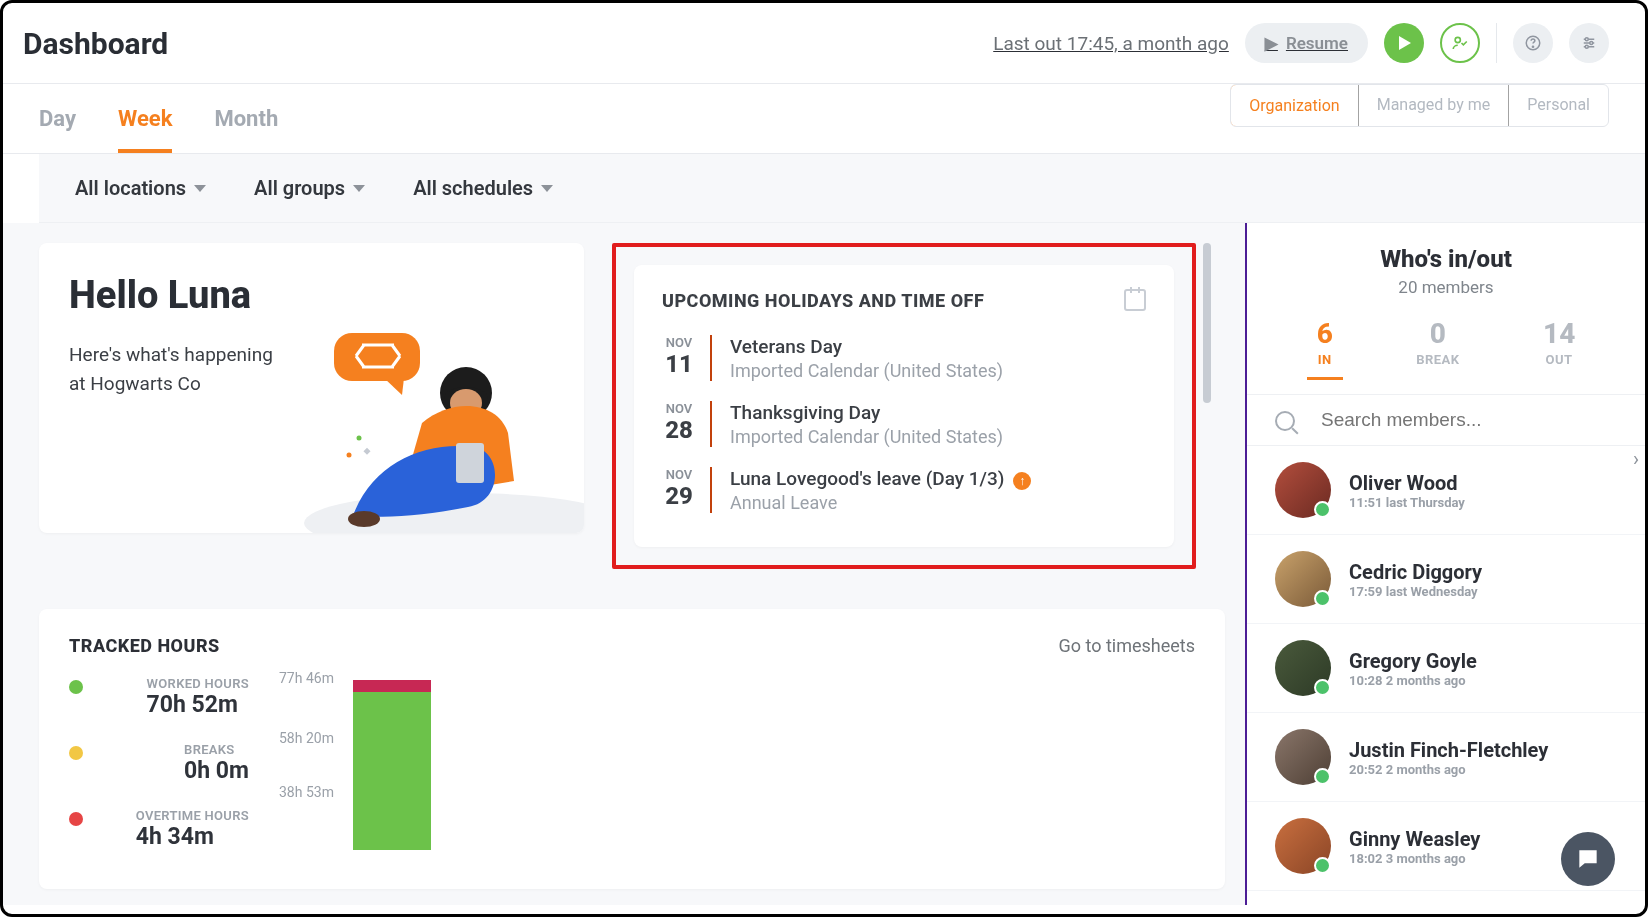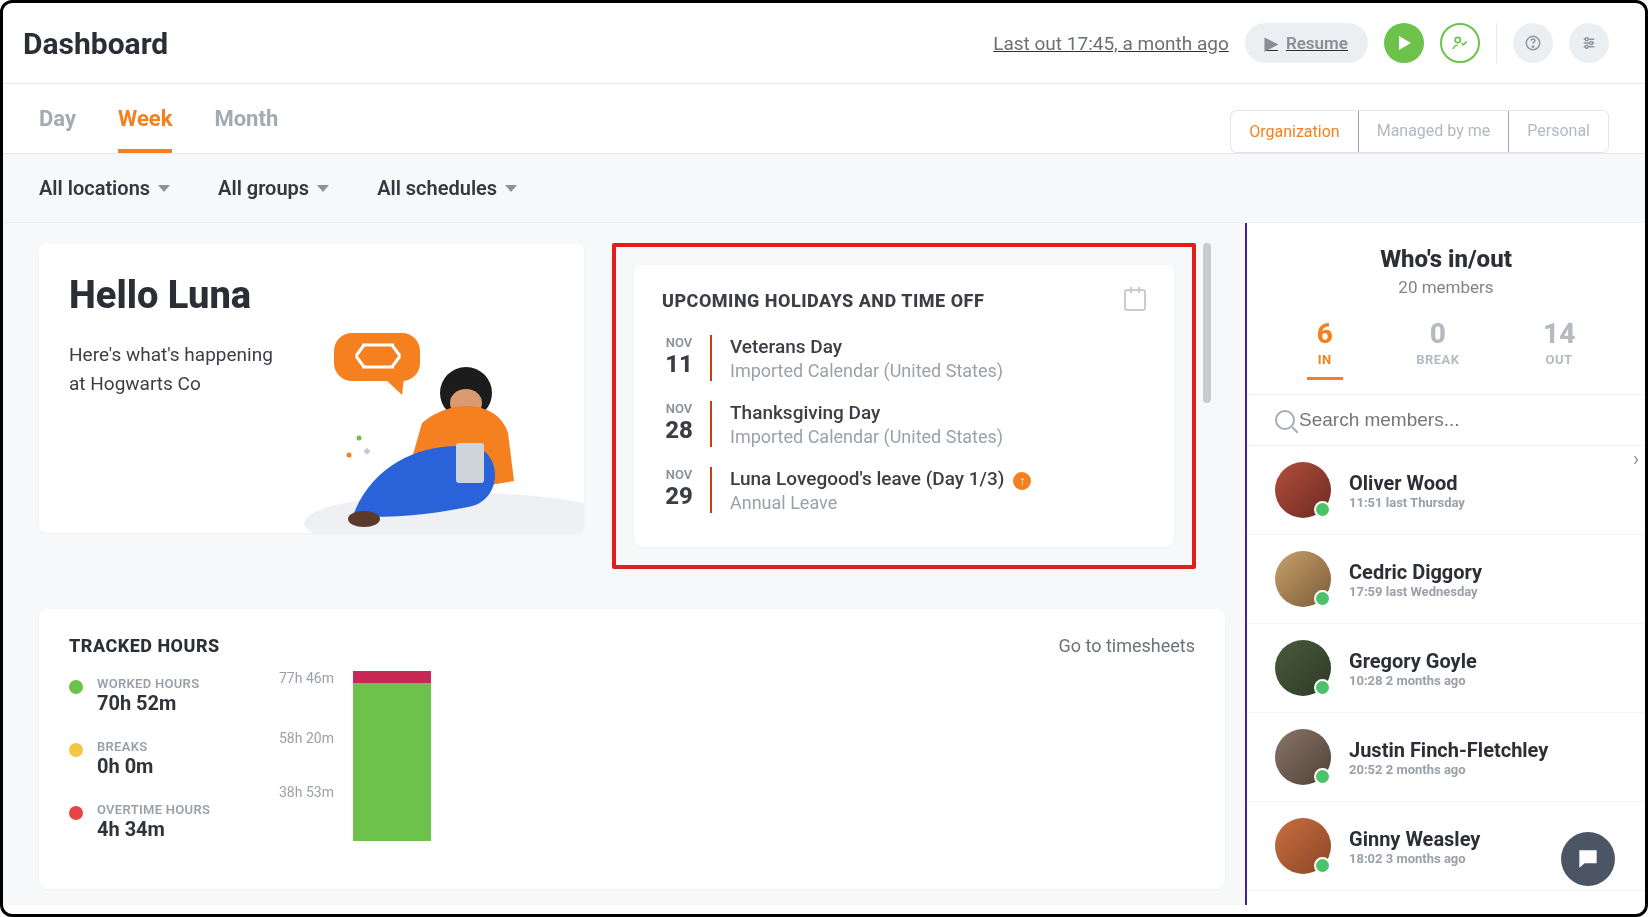--- a/index.html
+++ b/index.html
@@ -24,33 +24,33 @@
   .last-out { color: #6b7075; font-size: 19px; }
   .pill { display:inline-flex; align-items:center; gap:8px; border-radius: 22px; padding: 10px 20px; font-size:17px; font-weight:600; cursor:pointer; }
   .pill.resume { background:#eceff2; color:#8a8f95; }
   .circle-btn { width:40px; height:40px; border-radius:50%; display:inline-flex; align-items:center; justify-content:center; cursor:pointer; }
   .play { background:#6cc24a; color:#fff; }
   .outline { border:2px solid #6cc24a; color:#6cc24a; background:#fff; }
   .grey { background:#eceff2; color:#9096a0; }
   .vrule { width:1px; height:40px; background:#e5e8ec; }
   
   .tabs-row {
-    display:flex; align-items:flex-end; justify-content:space-between;
+    display:flex; align-items:flex-start; justify-content:space-between;
     padding: 0 36px; border-bottom: 1px solid #e8eaee;
     background:#fff;
   }
   .tabs { display:flex; gap:42px; }
   .tab { font-size:22px; font-weight:700; color:#a4aab2; padding:22px 0 18px; cursor:pointer; border-bottom:4px solid transparent; }
   .tab.active { color:#f5801f; border-bottom-color:#f5801f; }
   .seg { display:flex; border:1px solid #e2e5ea; border-radius:6px; overflow:hidden; }
   .seg > div { padding:10px 18px; font-size:16px; color:#b3b9c1; cursor:pointer; border-left:1px solid #a3a3a3; }
   .seg > div:first-child { border-left:none; }
   .seg > div.sel { color:#f5801f; border:1px solid #f5a45f; border-radius:6px 0 0 6px; background:#fff; margin:-1px; padding:11px 18px; }
   
-  .filters { display:flex; gap:48px; padding:22px 36px; background:#f7f8fa; border-bottom:1px solid #eef0f3;}
+  .filters { display:flex; gap:48px; padding:22px 36px; background:#f7f8fa; border-bottom:1px solid #eef0f3;margin-left:36px;}
   .filter { font-size:20px; font-weight:600; color:#34383e; display:flex; gap:8px; align-items:center; cursor:pointer; }
   .caret { width:0;height:0;border-left:6px solid transparent;border-right:6px solid transparent;border-top:7px solid #8d9299; }
   
   .main { display:flex; height:calc(100% - 84px - 73px - 72px); background:#f7f8fa; }
   .left { flex:1; padding:20px 20px 0 36px; overflow:hidden; }
   .right { width:400px; border-left:2px solid #4c1d95; background:#fff; display:flex; flex-direction:column; }
   .row1 { display:flex; gap:28px; }
   .card { background:#fff; border-radius:8px; box-shadow:0 1px 3px rgba(0,0,0,.04); }
   .hello { width:545px; height:290px; padding:30px 30px; position:relative; overflow:hidden; }
   .hello h2 { font-size:38px; font-weight:800; color:#2a2e35; }
@@ -71,40 +71,40 @@
   .hol .info .t { font-size:19px; color:#3b3f45; font-weight:500;}
   .hol .info .s { font-size:18px; color:#9ba1a9; margin-top:2px;}
   .badge-up { display:inline-flex;width:18px;height:18px;border-radius:50%;background:#f5801f;color:#fff;align-items:center;justify-content:center;font-size:12px;margin-left:4px;}
   
   .tracked { margin-top:40px; padding:26px 30px 0; height:280px;}
   .tracked .hd { display:flex; justify-content:space-between; align-items:center;}
   .tracked .hd h3 { font-size:18px; font-weight:800; letter-spacing:.5px;}
   .tracked .hd a { color:#6e7378; font-size:18px; text-decoration:none; cursor:pointer;}
   .tk-body { display:flex; gap:30px; margin-top:20px;}
   .legend { width:180px; display:flex; flex-direction:column; gap:24px;}
-  .leg { display:flex; gap:14px; align-items:flex-start;}
+  .leg { display:flex; gap:20px; align-items:flex-start;justify-content:space-between;}
   .dot { width:14px;height:14px;border-radius:50%; margin-top:4px; flex-shrink:0;}
   .leg .lab .k { font-size:13px; color:#9aa0a8; font-weight:600; letter-spacing:.3px;}
-  .leg .lab .v { font-size:20px; font-weight:700; color:#2f333a;}
+  .leg .lab .v { font-size:23px; font-weight:700; color:#2f333a;}
   .chart { flex:1; position:relative; }
   .ytick { position:absolute; left:0; font-size:14px; color:#9aa0a8; transform:translateY(-50%);}
   .bar { position:absolute; width:78px; bottom:0;}
   .bar .g { background:#6cc24a; width:100%;}
   .bar .r { background:#c72854; width:100%;}
   
   .whos { padding:22px 28px 14px; text-align:center;}
   .whos h3 { font-size:24px; font-weight:800;}
   .whos .sub { font-size:17px; color:#7f858c; margin-top:4px;}
   .counts { display:flex; justify-content:space-around; margin-top:14px;}
   .cnt { text-align:center; padding:6px 10px 10px; cursor:pointer;}
   .cnt .n { font-size:28px; font-weight:800; color:#b5bac1;}
   .cnt .l { font-size:13px; font-weight:700; color:#b5bac1; margin-top:2px; letter-spacing:.5px;}
   .cnt.sel .n,.cnt.sel .l { color:#f5801f;}
   .cnt.sel { border-bottom:3px solid #f5801f;}
-  .search { display:flex; align-items:center; gap:4px; padding:14px 28px; border-top:1px solid #eef0f3; border-bottom:1px solid #eef0f3;}
+  .search { display:flex; align-items:flex-end; gap:26px; padding:14px 28px; border-top:1px solid #eef0f3; border-bottom:1px solid #eef0f3;}
   .search input { border:none; outline:none; font-size:19px; color:#7f858c; flex:1; background:transparent;}
   .mag { width:20px;height:20px;border:2px solid #a6acb4;border-radius:50%;position:relative;}
   .mag::after{content:"";position:absolute;width:2px;height:8px;background:#a6acb4;right:-3px;bottom:-6px;transform:rotate(-45deg);}
   .members { flex:1; overflow-y:auto;}
   .member { display:flex; gap:18px; align-items:center; padding:16px 28px; border-bottom:1px solid #f2f4f7; cursor:pointer;}
   .avatar { width:56px;height:56px;border-radius:50%; background:linear-gradient(135deg,#c79a6b,#7b4a33); position:relative; flex-shrink:0;}
   .avatar::after{content:"";position:absolute;width:13px;height:13px;border-radius:50%;background:#4cc26a;border:2px solid #fff;right:0;bottom:0;}
   .member .nm { font-size:20px; font-weight:700;}
   .member .tm { font-size:13px; color:#9aa0a8;font-weight:bold;}
   

